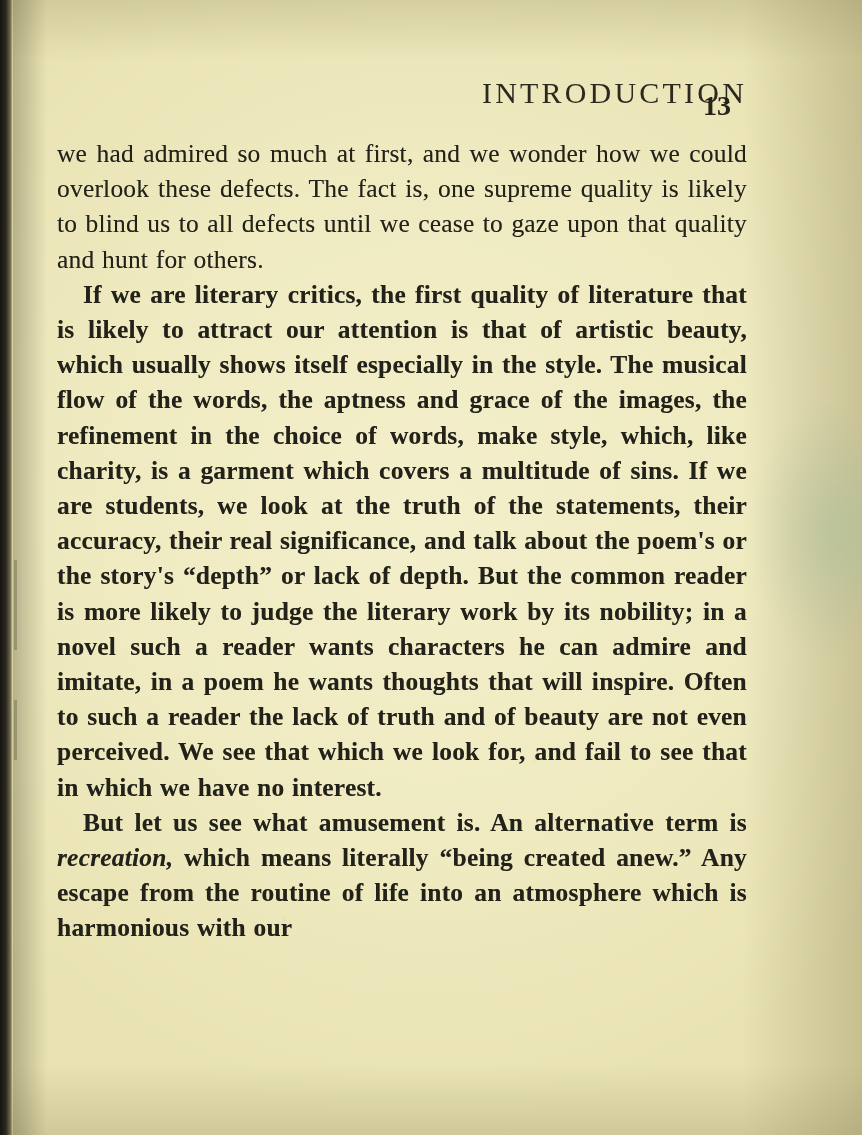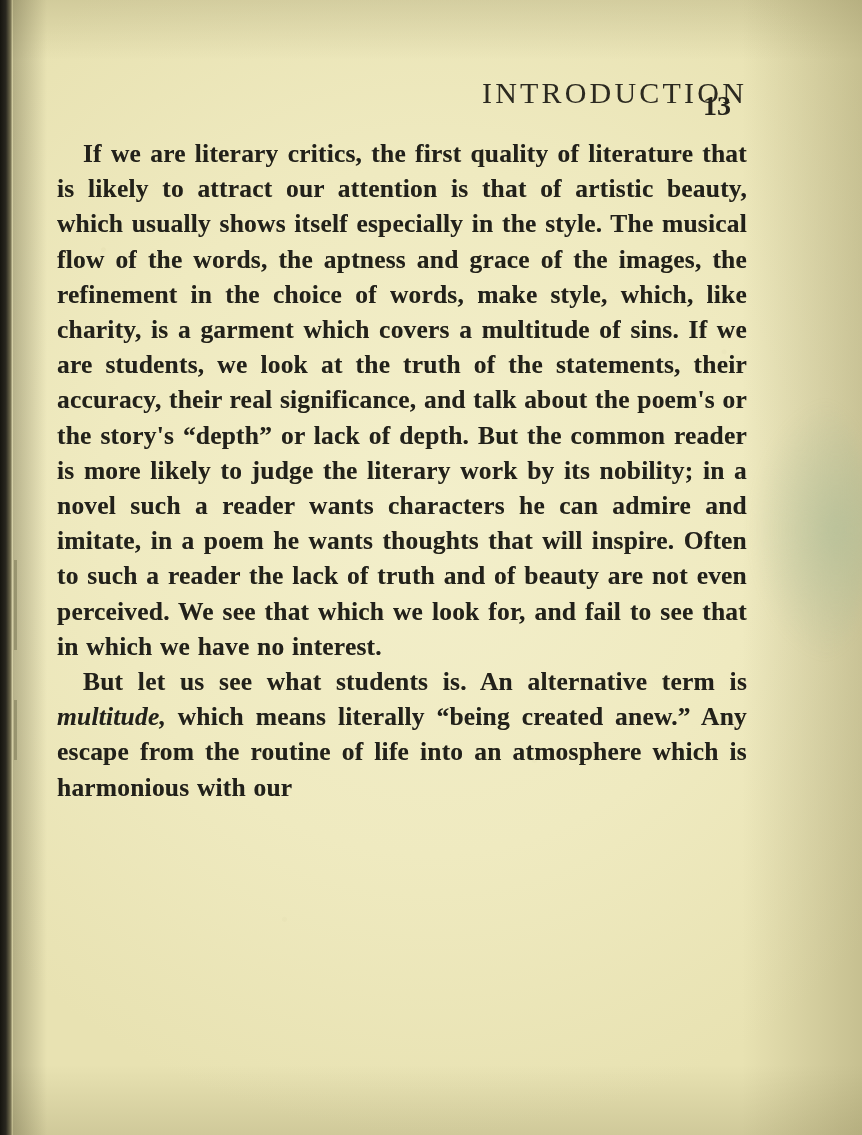--- a/index.html
+++ b/index.html
@@ -166,23 +166,24 @@
 
   <div class="content">
 
     <div class="running-head">
       <div class="title">INTRODUCTION</div>
       <div class="folio">13</div>
     </div>
 
     <div class="body-text">
 
+      <p class="para last-ragged">we had admired so much at first, and we wonder how we could overlook these defects. The fact is, one supreme quality is likely to blind us to all defects until we cease to gaze upon that quality and hunt for others.</p>
 
       <p class="para indent last-ragged">If we are literary critics, the first quality of literature that is likely to attract our attention is that of artistic beauty, which usually shows itself especially in the style. The musical flow of the words, the aptness and grace of the images, the refinement in the choice of words, make style, which, like charity, is a garment which covers a multitude of sins. If we are students, we look at the truth of the statements, their accuracy, their real significance, and talk about the poem's or the story's “depth” or lack of depth. But the common reader is more likely to judge the literary work by its nobility; in a novel such a reader wants characters he can admire and imitate, in a poem he wants thoughts that will inspire. Often to such a reader the lack of truth and of beauty are not even perceived. We see that which we look for, and fail to see that in which we have no interest.</p>
 
 
       <p class="para indent last-ragged">
-        <span>But let us see what students is. An alternative term is </span><em>multitude,</em><span> which means literally “being created anew.” Any escape from the routine of life into an atmosphere which is harmonious with our</span>
+        <span>But let us see what amusement is. An alternative term is </span><em>recreation,</em><span> which means literally “being created anew.” Any escape from the routine of life into an atmosphere which is harmonious with our</span>
       </p>
 
     </div>
   </div>
 </div>
 
 </body></html>

